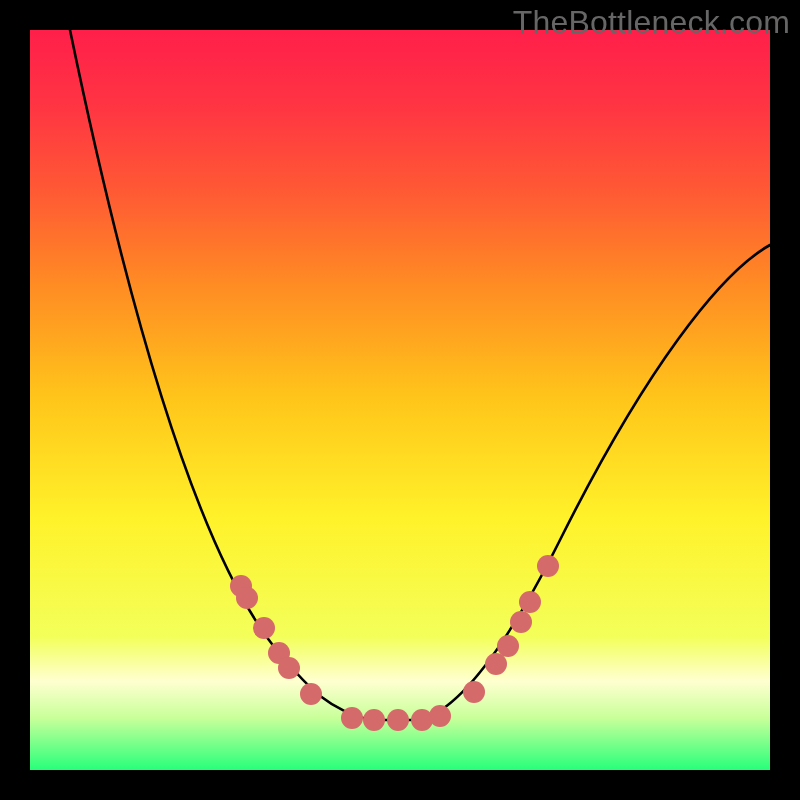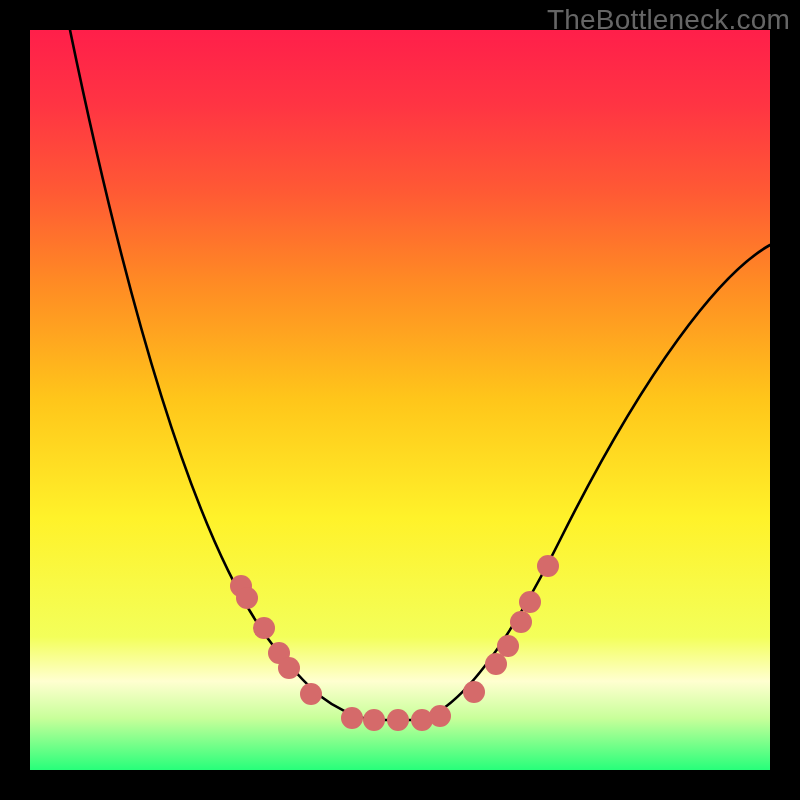--- a/index.html
+++ b/index.html
@@ -14,21 +14,21 @@
   .frame {
     position: absolute;
     box-sizing: border-box;
   }
   .plot-bg {
     position: absolute;
   }
   .watermark {
     position: absolute;
     color: #666;
-    font-size: 28px;
+    font-size: 32px;
     font-weight: 400;
     letter-spacing: 0.2px;
     white-space: nowrap;
   }
   svg.curve {
     position: absolute;
     left: 0;
     top: 0;
   }
   .dot {

